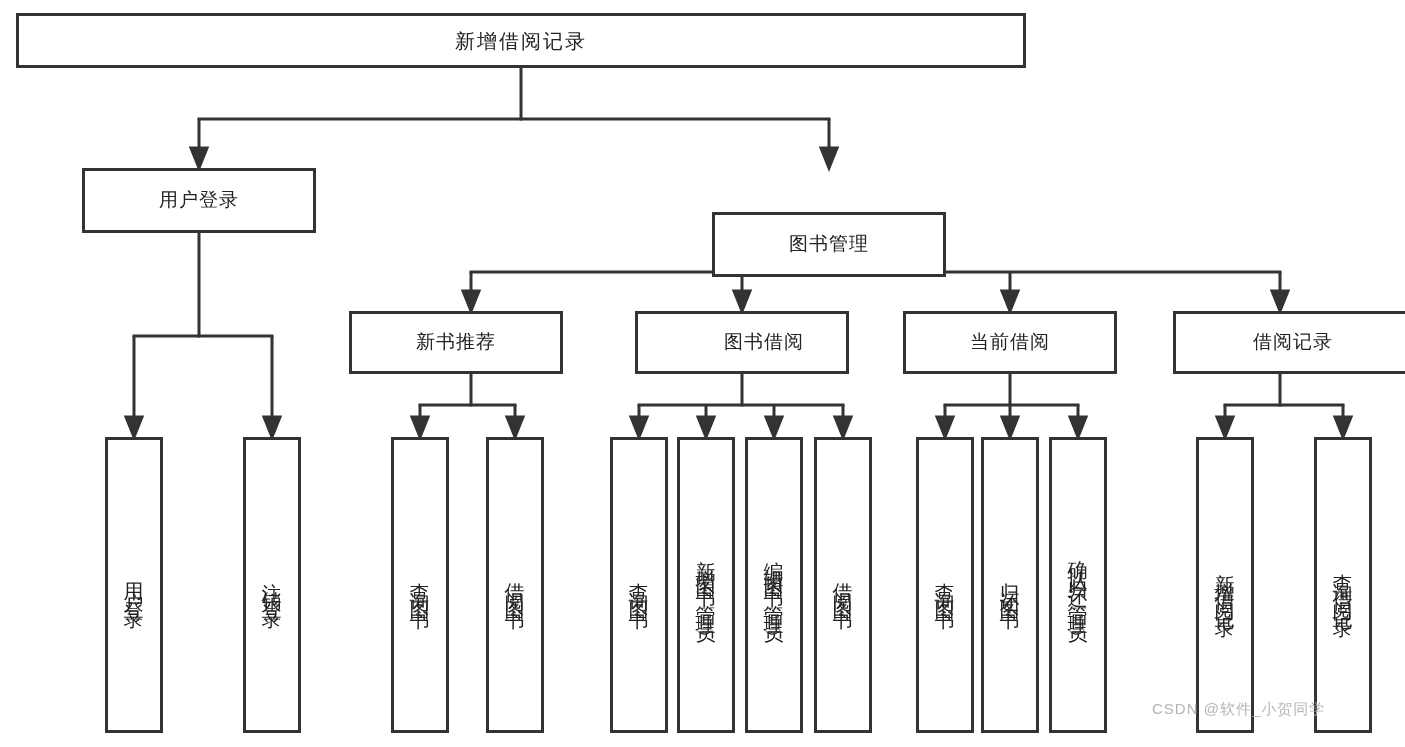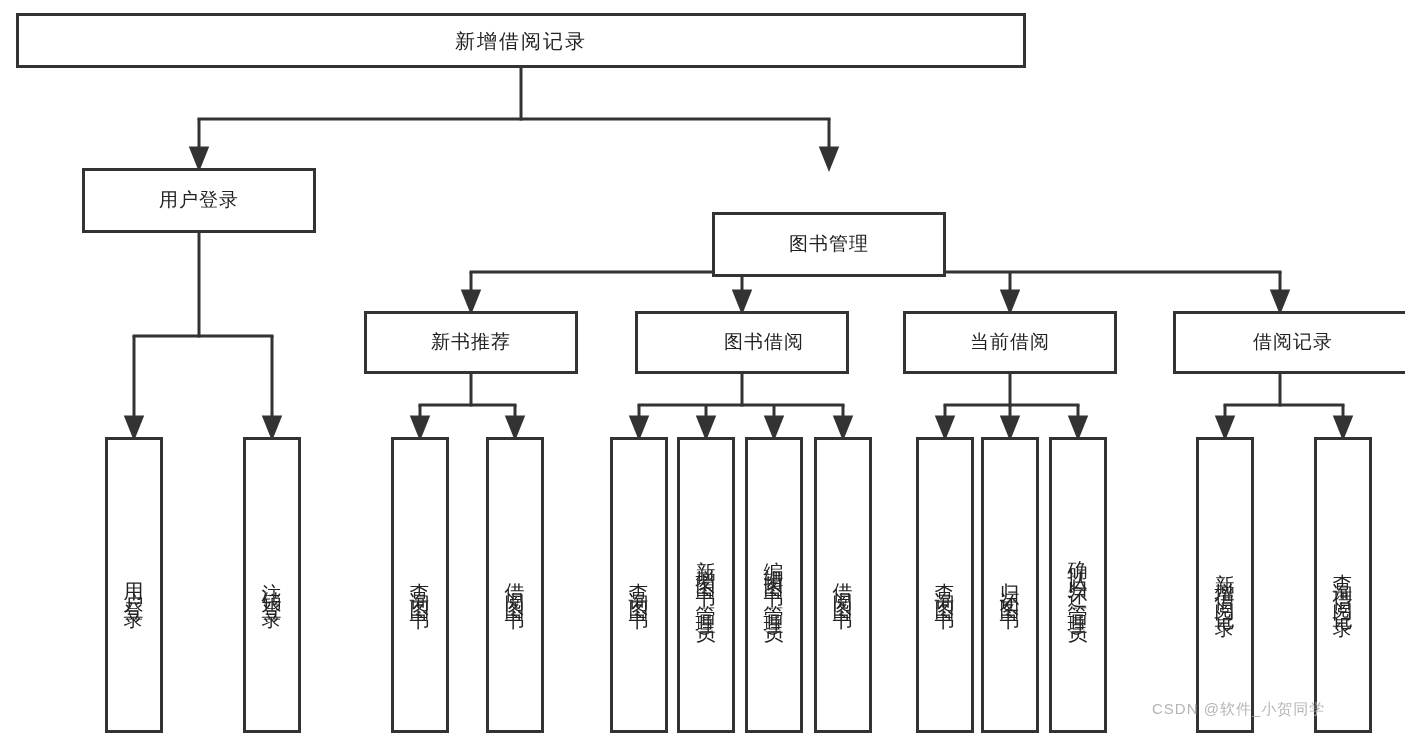--- a/index.html
+++ b/index.html
@@ -129,21 +129,21 @@
       <line x1="1343" y1="405" x2="1343" y2="419"></line>
       <polygon points="1343,437 1335,417 1351,417"></polygon>
     </g>
   </svg>
 
   <div class="node box-h box-root" style="left:16px; top:13px; width:1010px; height:55px;">新增借阅记录</div>
 
   <div class="node box-h" style="left:82px; top:168px; width:234px; height:65px;">用户登录</div>
   <div class="node box-h" style="left:712px; top:168px; width:234px; height:65px;margin-top:44px;">图书管理</div>
 
-  <div class="node box-h" style="left:364px; top:311px; width:214px; height:63px;">新书推荐</div>
+  <div class="node box-h" style="left:349px; top:311px; width:214px; height:63px;">新书推荐</div>
   <div class="node box-h" style="left:635px; top:311px; width:214px; height:63px;padding-left:44px;">图书借阅</div>
   <div class="node box-h" style="left:903px; top:311px; width:214px; height:63px;">当前借阅</div>
   <div class="node box-h" style="left:1173px; top:311px; width:240px; height:63px;">借阅记录</div>
 
   <div class="node box-v" style="left:105px; top:437px; width:58px; height:296px;">用户登录</div>
   <div class="node box-v" style="left:243px; top:437px; width:58px; height:296px;">注销登录</div>
 
   <div class="node box-v" style="left:391px; top:437px; width:58px; height:296px;">查询图书</div>
   <div class="node box-v" style="left:486px; top:437px; width:58px; height:296px;">借阅图书</div>
 

